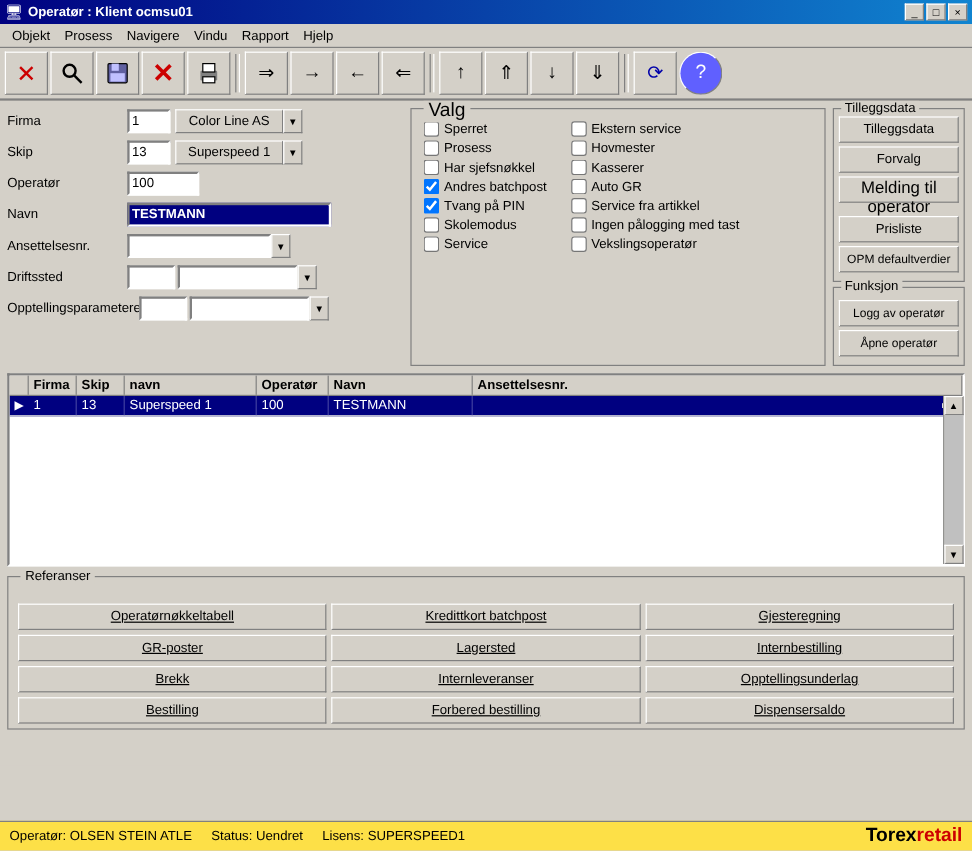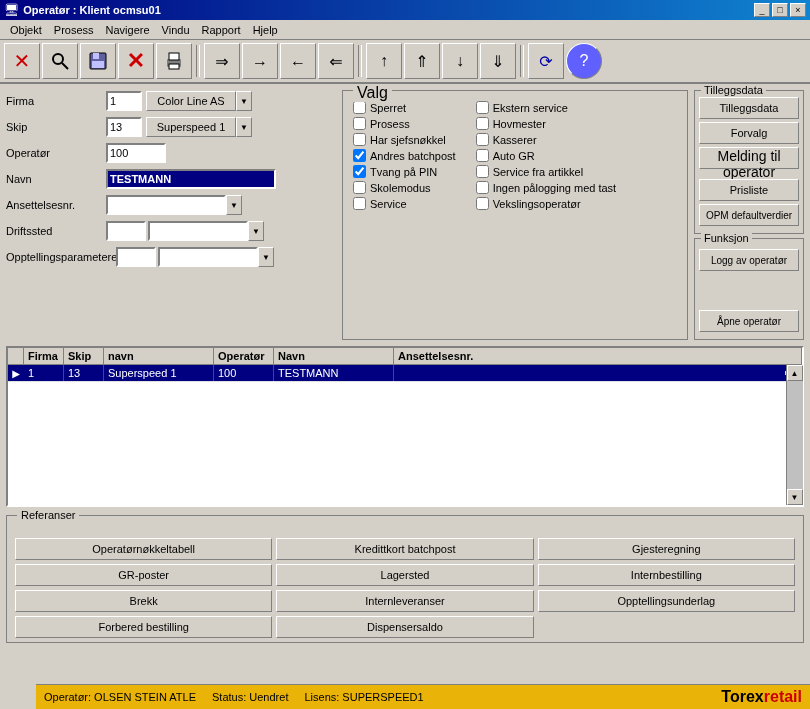--- a/index.html
+++ b/index.html
@@ -245,27 +245,26 @@
       min-width: 100px;
     }
 
     
     .status-bar {
       position: absolute;
       bottom: 0;
       left: 0;
       right: 0;
       height: 24px;
-      background: #eab308;
+      background: #fde047;
       border-top: 1px solid #808080;
       display: flex;
       align-items: center;
       padding: 12px 8px;
       justify-content: space-between;
-      margin-left: 36px;
     }
     .status-left { display: flex; gap: 16px; font-size: 11px; }
     .torex-logo { font-size: 16px; font-weight: bold; }
     .torex-retail { color: #cc0000; }
   </style>
 </head>
 <body>
 
 <div style="width:810px; height:709px; position:relative; background:#d4d0c8; overflow:hidden;">
 
@@ -452,21 +451,21 @@
           <button class="side-btn">Tilleggsdata</button>
           <button class="side-btn">Forvalg</button>
           <button class="side-btn" style="font-size:14px;">Melding til operator</button>
           <button class="side-btn">Prisliste</button>
           <button class="side-btn" style="font-size:10px;">OPM defaultverdier</button>
         </div>
 
         <div class="side-group">
           <span class="side-group-title">Funksjon</span>
           <button class="side-btn" style="margin-top:4px; font-size:10px;">Logg av operatør</button>
-          <button class="side-btn" style="font-size:10px;margin-top:36px;">Åpne operatør</button>
+          <button class="side-btn" style="font-size:10px;">Åpne operatør</button>
         </div>
       </div>
     </div>
 
     <div style="border: 2px solid; border-color: #808080 #fff #fff #808080; background:white; margin-top:2px;">
 
       <div class="table-header" style="background:#d4d0c8; display:flex;">
         <div style="width:16px; border-right:1px solid #808080;"></div>
         <div class="th" style="width:40px;">Firma</div>
         <div class="th" style="width:40px;">Skip</div>
@@ -492,30 +491,31 @@
         <div style="width:16px; background:#d4d0c8; border-left:1px solid #808080; display:flex; flex-direction:column; align-items:center;">
           <div style="width:16px; height:16px; background:#d4d0c8; border:1px solid; border-color:#fff #808080 #808080 #fff; display:flex; align-items:center; justify-content:center; font-size:8px; cursor:pointer;">▲</div>
           <div style="flex:1; width:16px; background:#c0c0c0;"></div>
           <div style="width:16px; height:16px; background:#d4d0c8; border:1px solid; border-color:#fff #808080 #808080 #fff; display:flex; align-items:center; justify-content:center; font-size:8px; cursor:pointer;">▼</div>
         </div>
       </div>
     </div>
 
     <div class="ref-section">
       <span class="ref-title">Referanser</span>
-      <div class="ref-buttons" style="display:grid; grid-template-columns: repeat(3, 1fr); gap:4px; margin-top:2px;">
+      <div class="ref-buttons" style="display:grid; grid-template-columns: repeat(3, 1fr); gap:4px; margin-top:2px;text-decoration:underline;">
         <button class="ref-btn">Operatørnøkkeltabell</button>
         <button class="ref-btn">Kredittkort batchpost</button>
         <button class="ref-btn">Gjesteregning</button>
         <button class="ref-btn">GR-poster</button>
         <button class="ref-btn">Lagersted</button>
         <button class="ref-btn">Internbestilling</button>
         <button class="ref-btn">Brekk</button>
         <button class="ref-btn">Internleveranser</button>
         <button class="ref-btn">Opptellingsunderlag</button>
+        <button class="ref-btn">Bestilling</button>
         <button class="ref-btn">Forbered bestilling</button>
         <button class="ref-btn">Dispensersaldo</button>
       </div>
     </div>
 
   </div>
 
   <div class="status-bar">
     <div class="status-left">
       <span>Operatør: OLSEN STEIN ATLE</span>

